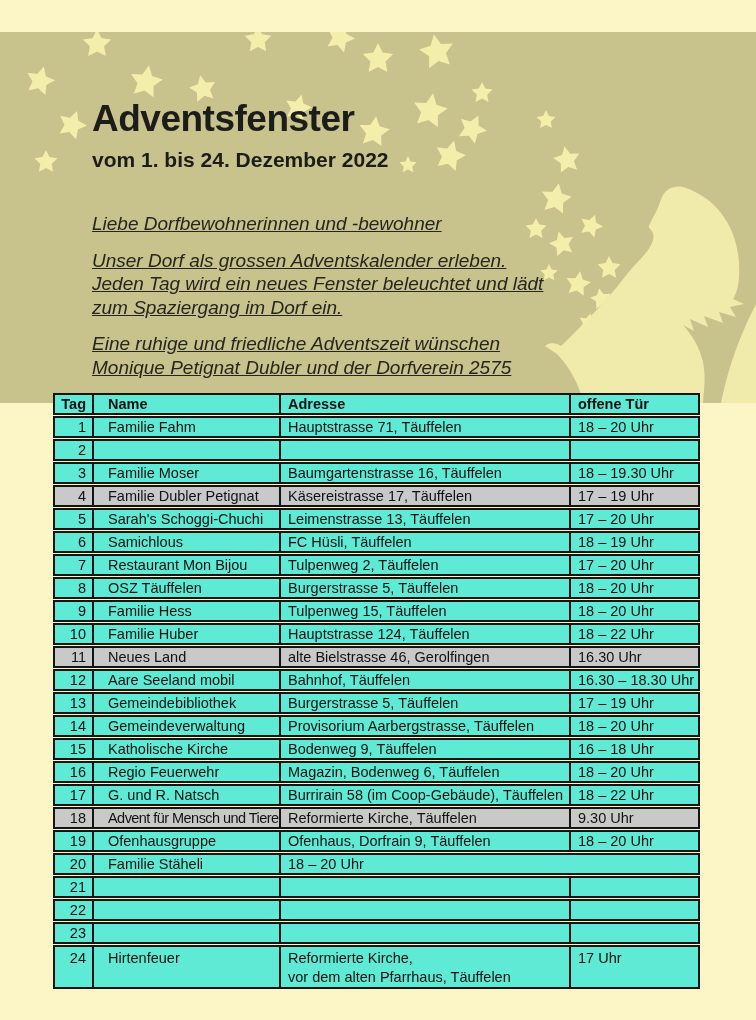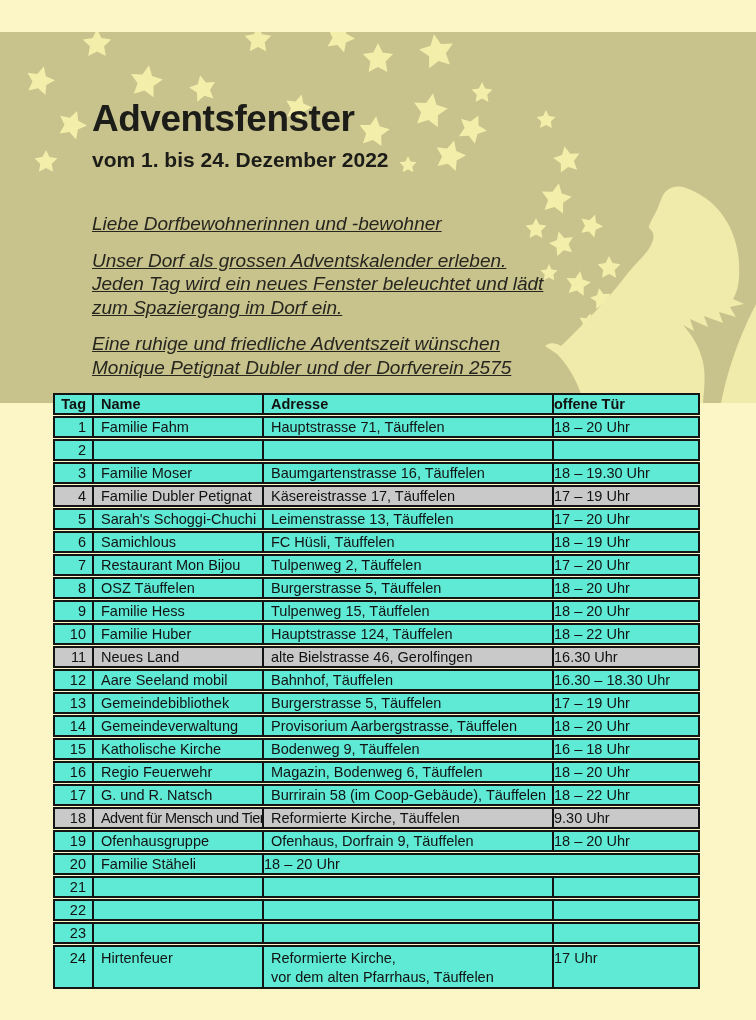--- a/index.html
+++ b/index.html
@@ -55,23 +55,23 @@
   .t-row.hl   { background:var(--row-hl,#c9c9c9); }
   .t-row.tall { height:44px; }
   .t-cell {
     box-sizing:border-box; display:flex; align-items:center;
     height:100%;
     font-size:14.5px; color:#121212;
     white-space:nowrap; overflow:hidden;
   }
   .t-cell + .t-cell { border-left:2px solid var(--line,#141414); }
   .c-tag  { width:37px;  justify-content:flex-end; padding-right:6px; }
-  .c-name { width:170px; padding-left:7px; }
+  .c-name { width:187px; padding-left:14px; }
   .c-addr { width:290px; padding-left:7px; }
-  .c-time { flex:1;      }
+  .c-time { flex:1;      padding-left:7px; }
   .t-head .t-cell { font-weight:700; }
   .t-row.tight .c-name { letter-spacing:-0.55px; }
   .t-row.tall .t-cell { align-items:flex-start; padding-top:2px; line-height:19px; }
   .t-row.tall .c-addr { white-space:pre-line; }
 </style>
 </head>
 <body>
 
 <div class="page">
 

